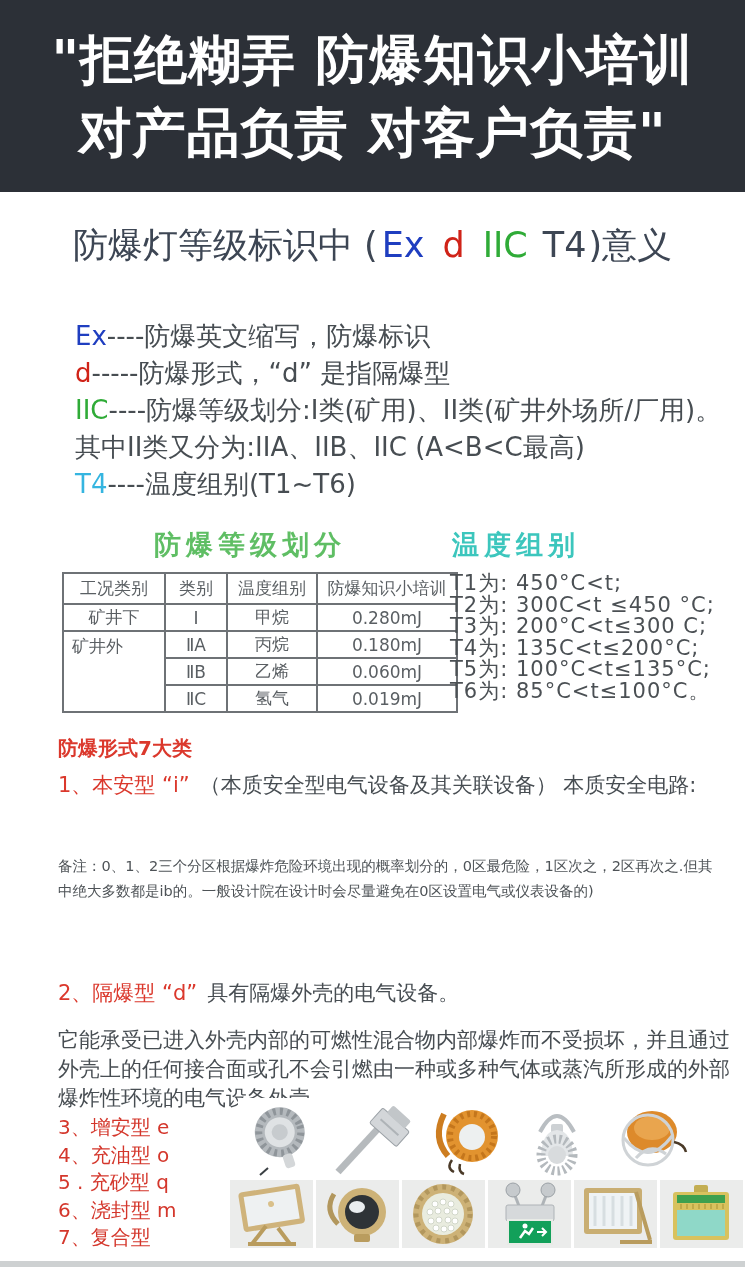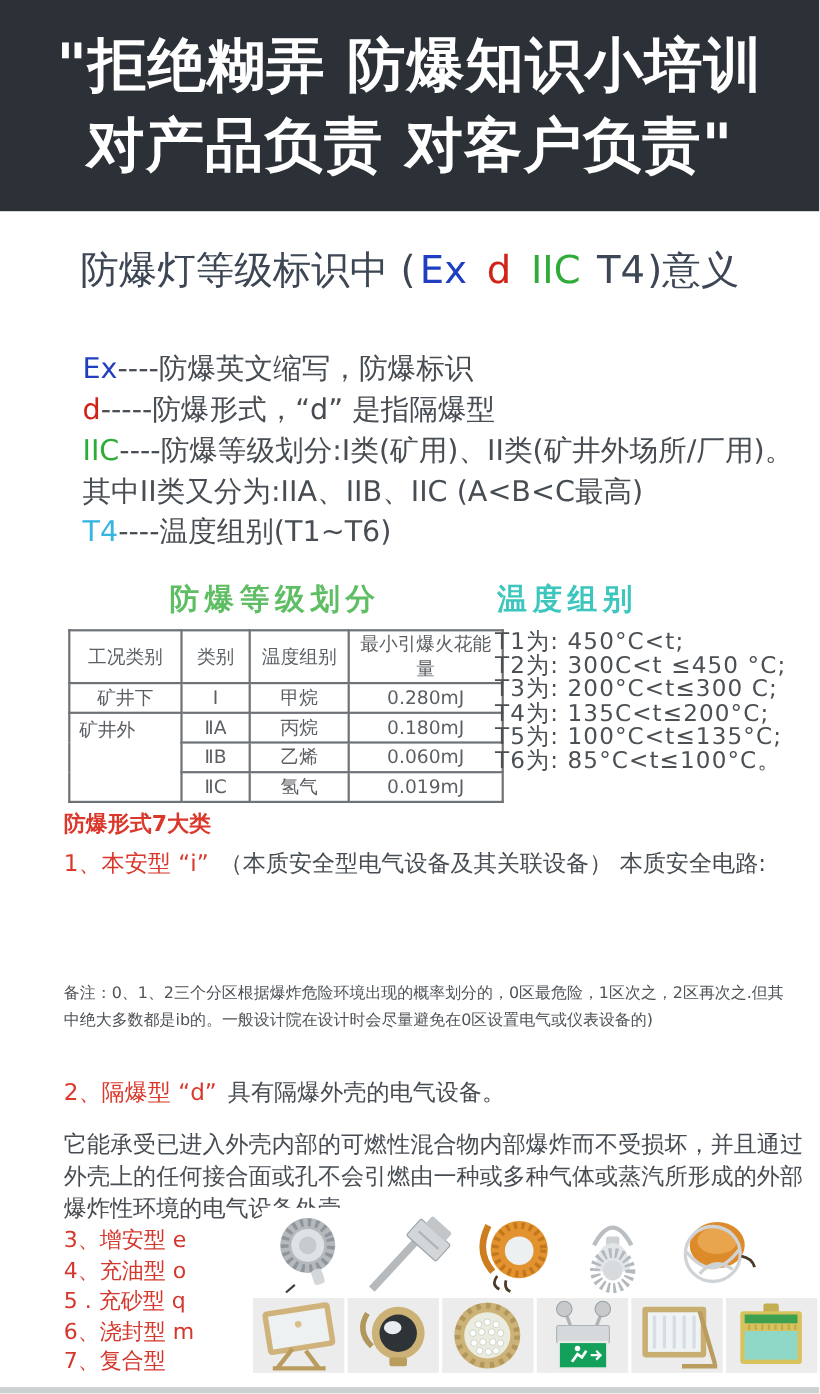--- a/index.html
+++ b/index.html
@@ -45,21 +45,21 @@
               color:#3cc6bd;letter-spacing:5px;}
   .temp-list{position:absolute;left:450px;top:573px;}
   .temp-row{font-size:21px;line-height:21.5px;color:#4b5054;white-space:nowrap;letter-spacing:1px;}
 
   
   .forms-heading{position:absolute;left:58px;top:735px;font-size:20px;font-weight:700;color:#db382c;}
   .item-line{position:absolute;left:58px;width:680px;font-size:21px;color:#474d52;white-space:nowrap;}
   .item-label{color:#db382c;font-weight:500;margin-right:10px;}
   .item1-line{top:771px;}
   .item1-sub{position:absolute;left:58px;top:802px;font-size:21px;line-height:28.5px;color:#474d52;}
-  .note{position:absolute;left:58px;top:891px;width:655px;font-size:14.5px;line-height:25px;
+  .note{position:absolute;left:58px;top:854px;width:655px;font-size:14.5px;line-height:25px;
         color:#4e5357;}
   .item2-line{top:979px;}
   .item2-para{position:absolute;left:58px;top:1026px;width:672px;font-size:21px;
               line-height:29px;color:#474d52;text-align:justify;}
 
   
   .red-list{position:absolute;left:58px;top:1114px;}
   .red-list-item{font-size:20px;line-height:27.5px;color:#d4372c;font-weight:500;white-space:nowrap;}
 
   .products-row1{position:absolute;left:238px;top:1098px;display:flex;gap:6px;}
@@ -102,21 +102,21 @@
     </div>
   </div>
 
   <div class="grade-title">防爆等级划分</div>
   <table class="grade-table">
     <tbody>
       <tr>
         <th class="col-site">工况类别</th>
         <th class="col-cls">类别</th>
         <th class="col-gas">温度组别</th>
-        <th class="col-energy">最小引爆火花能量</th>
+        <th class="col-energy">防爆知识小培训</th>
       </tr>
       <tr>
         <td>矿井下</td>
         <td>Ⅰ</td>
         <td>甲烷</td>
         <td>0.280mJ</td>
       </tr>
       <tr>
         <td rowspan="3" style="vertical-align:top;text-align:left;padding:3px 8px;">矿井外</td>
         <td>ⅡA</td>

